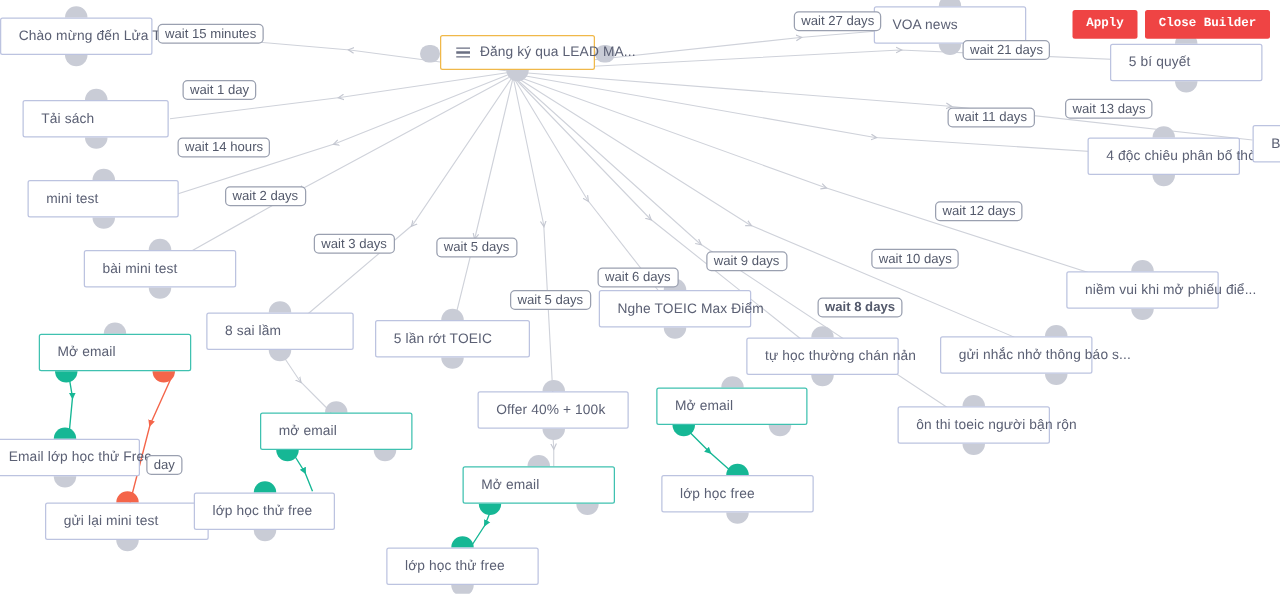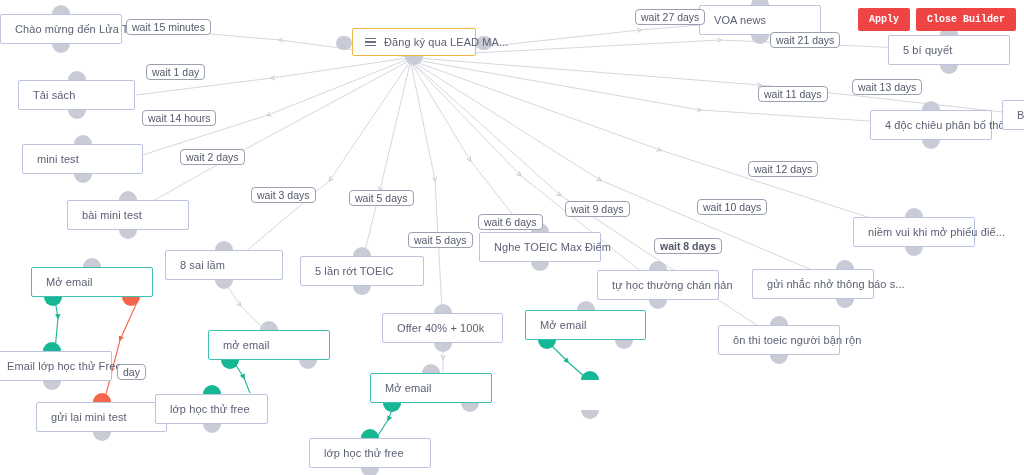--- a/index.html
+++ b/index.html
@@ -211,20 +211,23 @@
       <span>tự học thường chán nản</span>
     </div>
     <div class="hdl t grey" style="left: 649px; top: 261px;"></div>
     <div class="hdl b grey" style="left: 649px; top: 300px;"></div>
     <div class="node open" style="left: 525px; top: 310px; width: 121px; height: 30px;">
       <span>Mở email</span>
     </div>
     <div class="hdl t grey" style="left: 576.5px; top: 301px;"></div>
     <div class="hdl b green" style="left: 537.78px; top: 340px;"></div>
     <div class="hdl b grey" style="left: 615.22px; top: 340px;"></div>
+    <div class="node" style="left: 529px; top: 380px; width: 122px; height: 30px;">
+      <span>lớp học free</span>
+    </div>
     <div class="hdl t green" style="left: 581px; top: 371px;"></div>
     <div class="hdl b grey" style="left: 581px; top: 410px;"></div>
     <div class="node" style="left: 718px; top: 325px; width: 122px; height: 30px;">
       <span>ôn thi toeic người bận rộn</span>
     </div>
     <div class="hdl t grey" style="left: 770px; top: 316px;"></div>
     <div class="hdl b grey" style="left: 770px; top: 355px;"></div>
     <div class="node" style="left: 752px; top: 269px; width: 122px; height: 30px;">
       <span>gửi nhắc nhở thông báo s...</span>
     </div>

